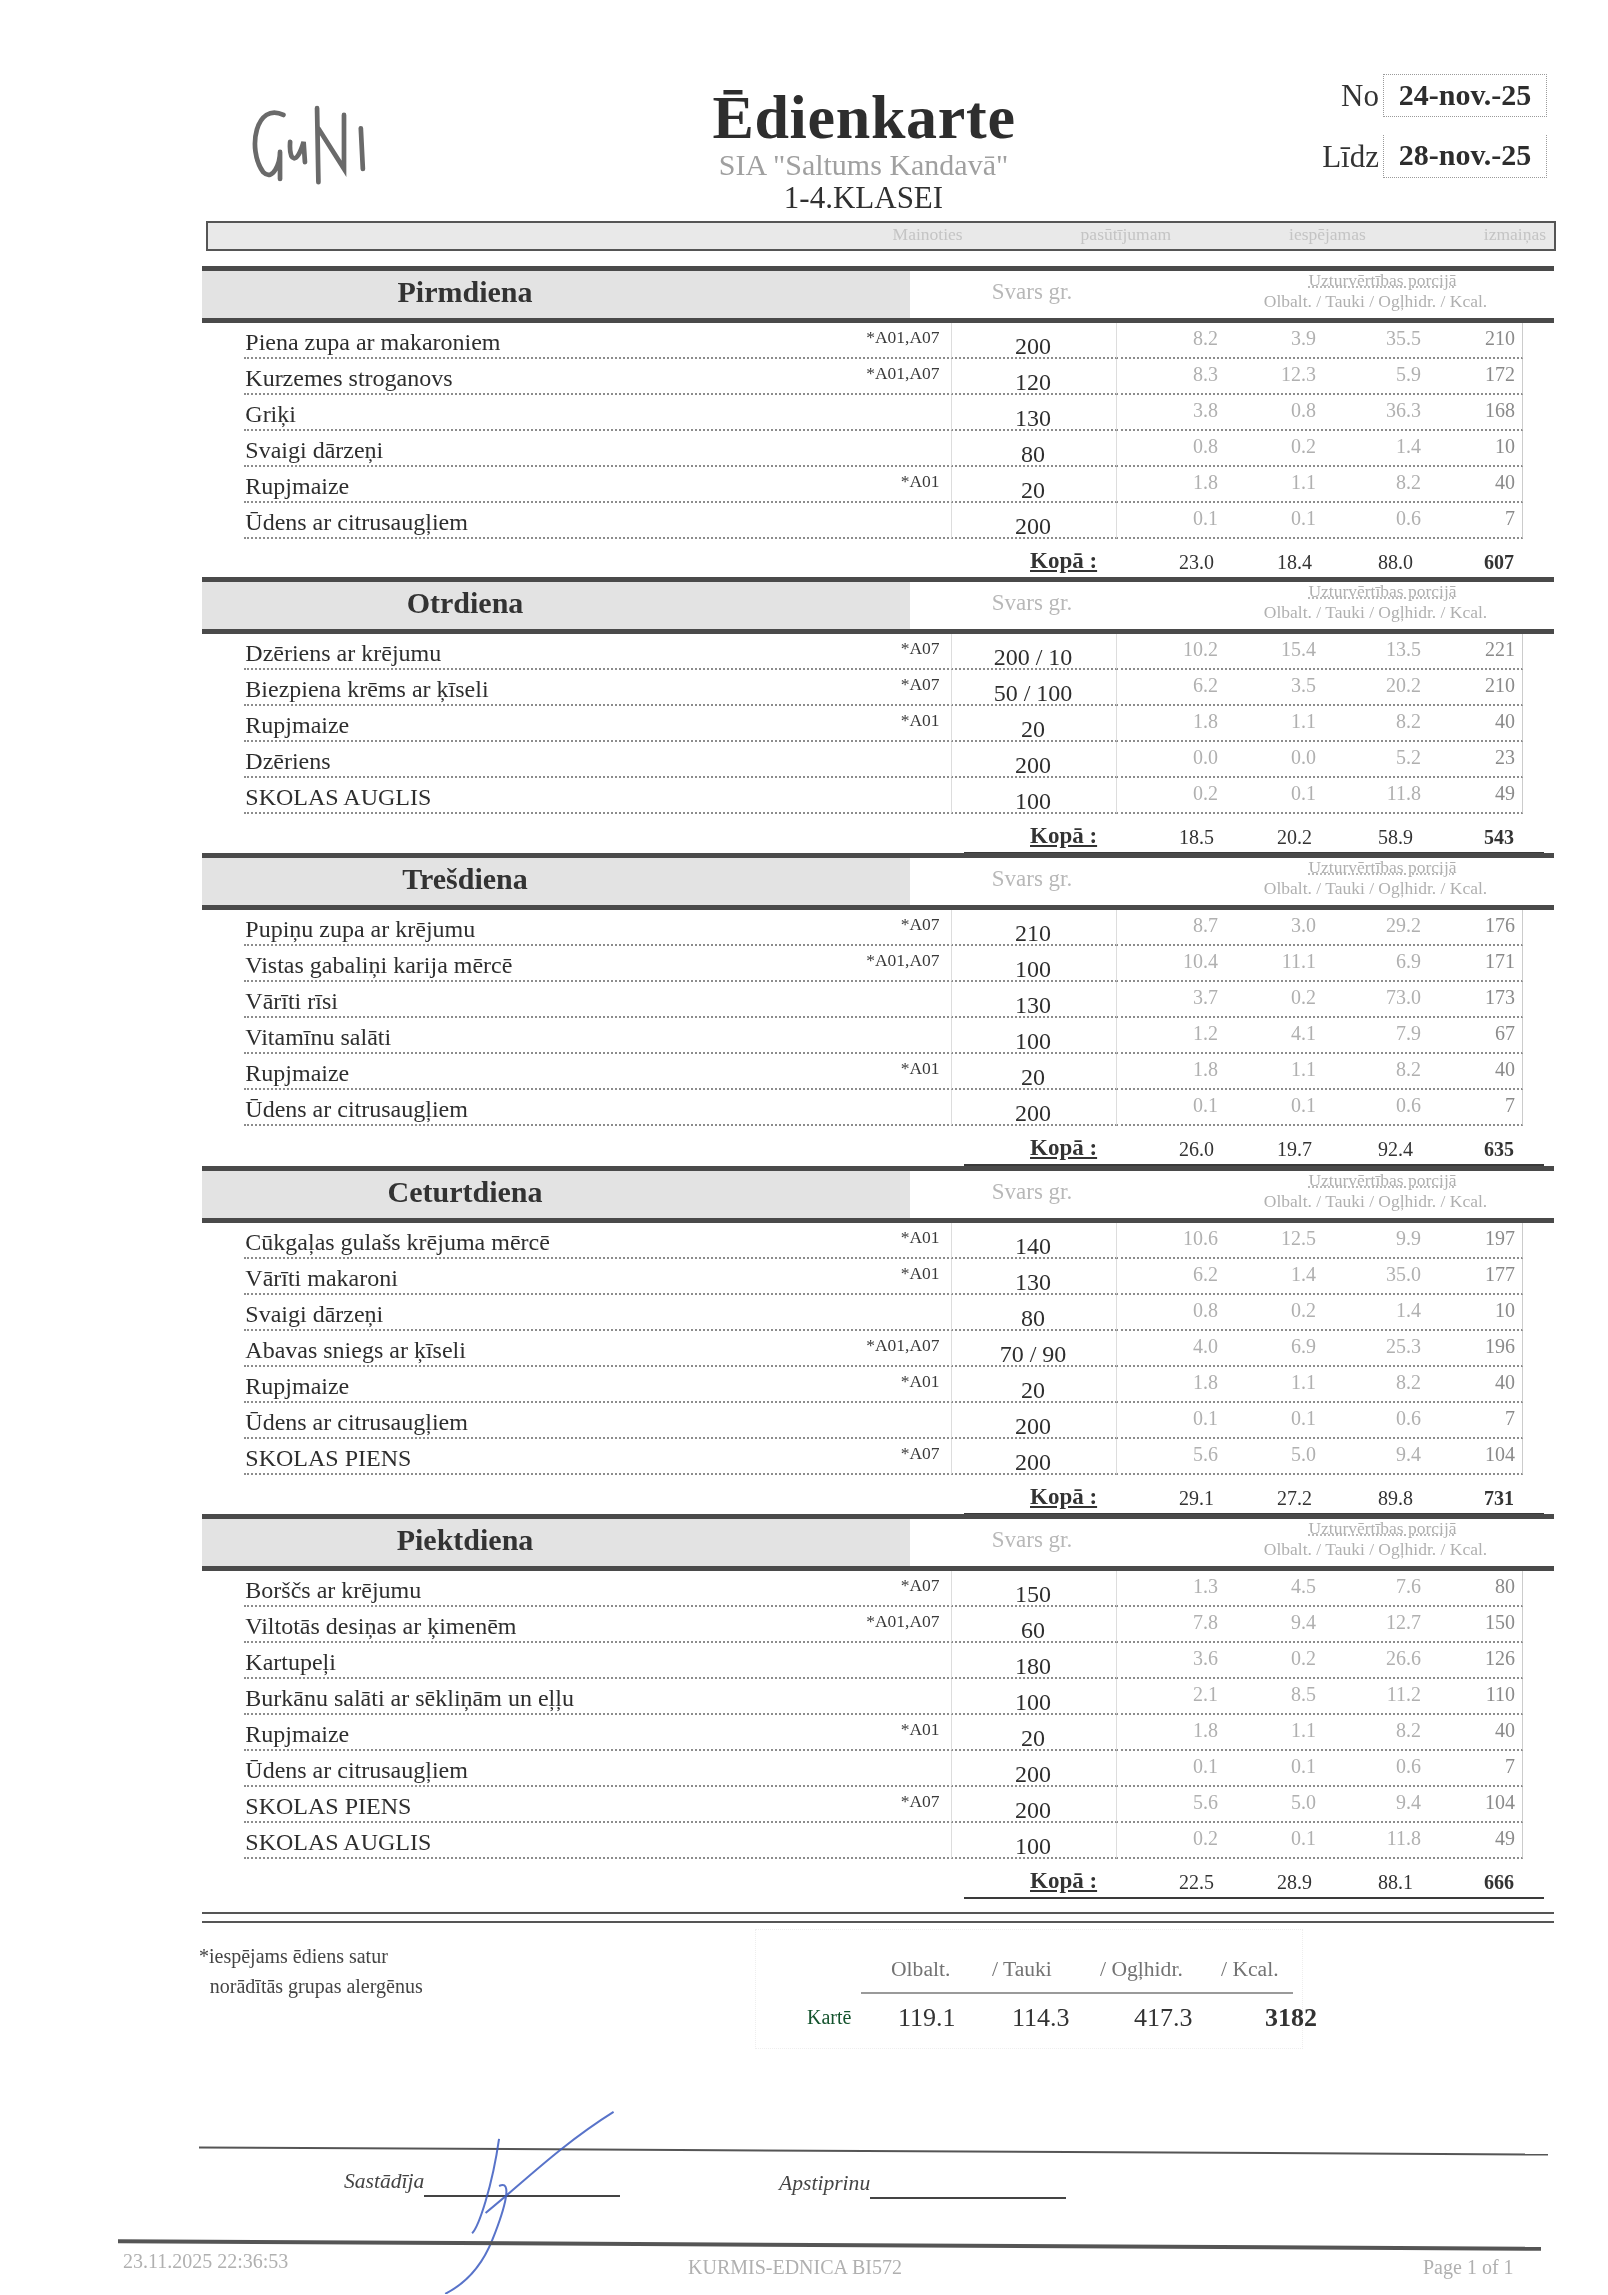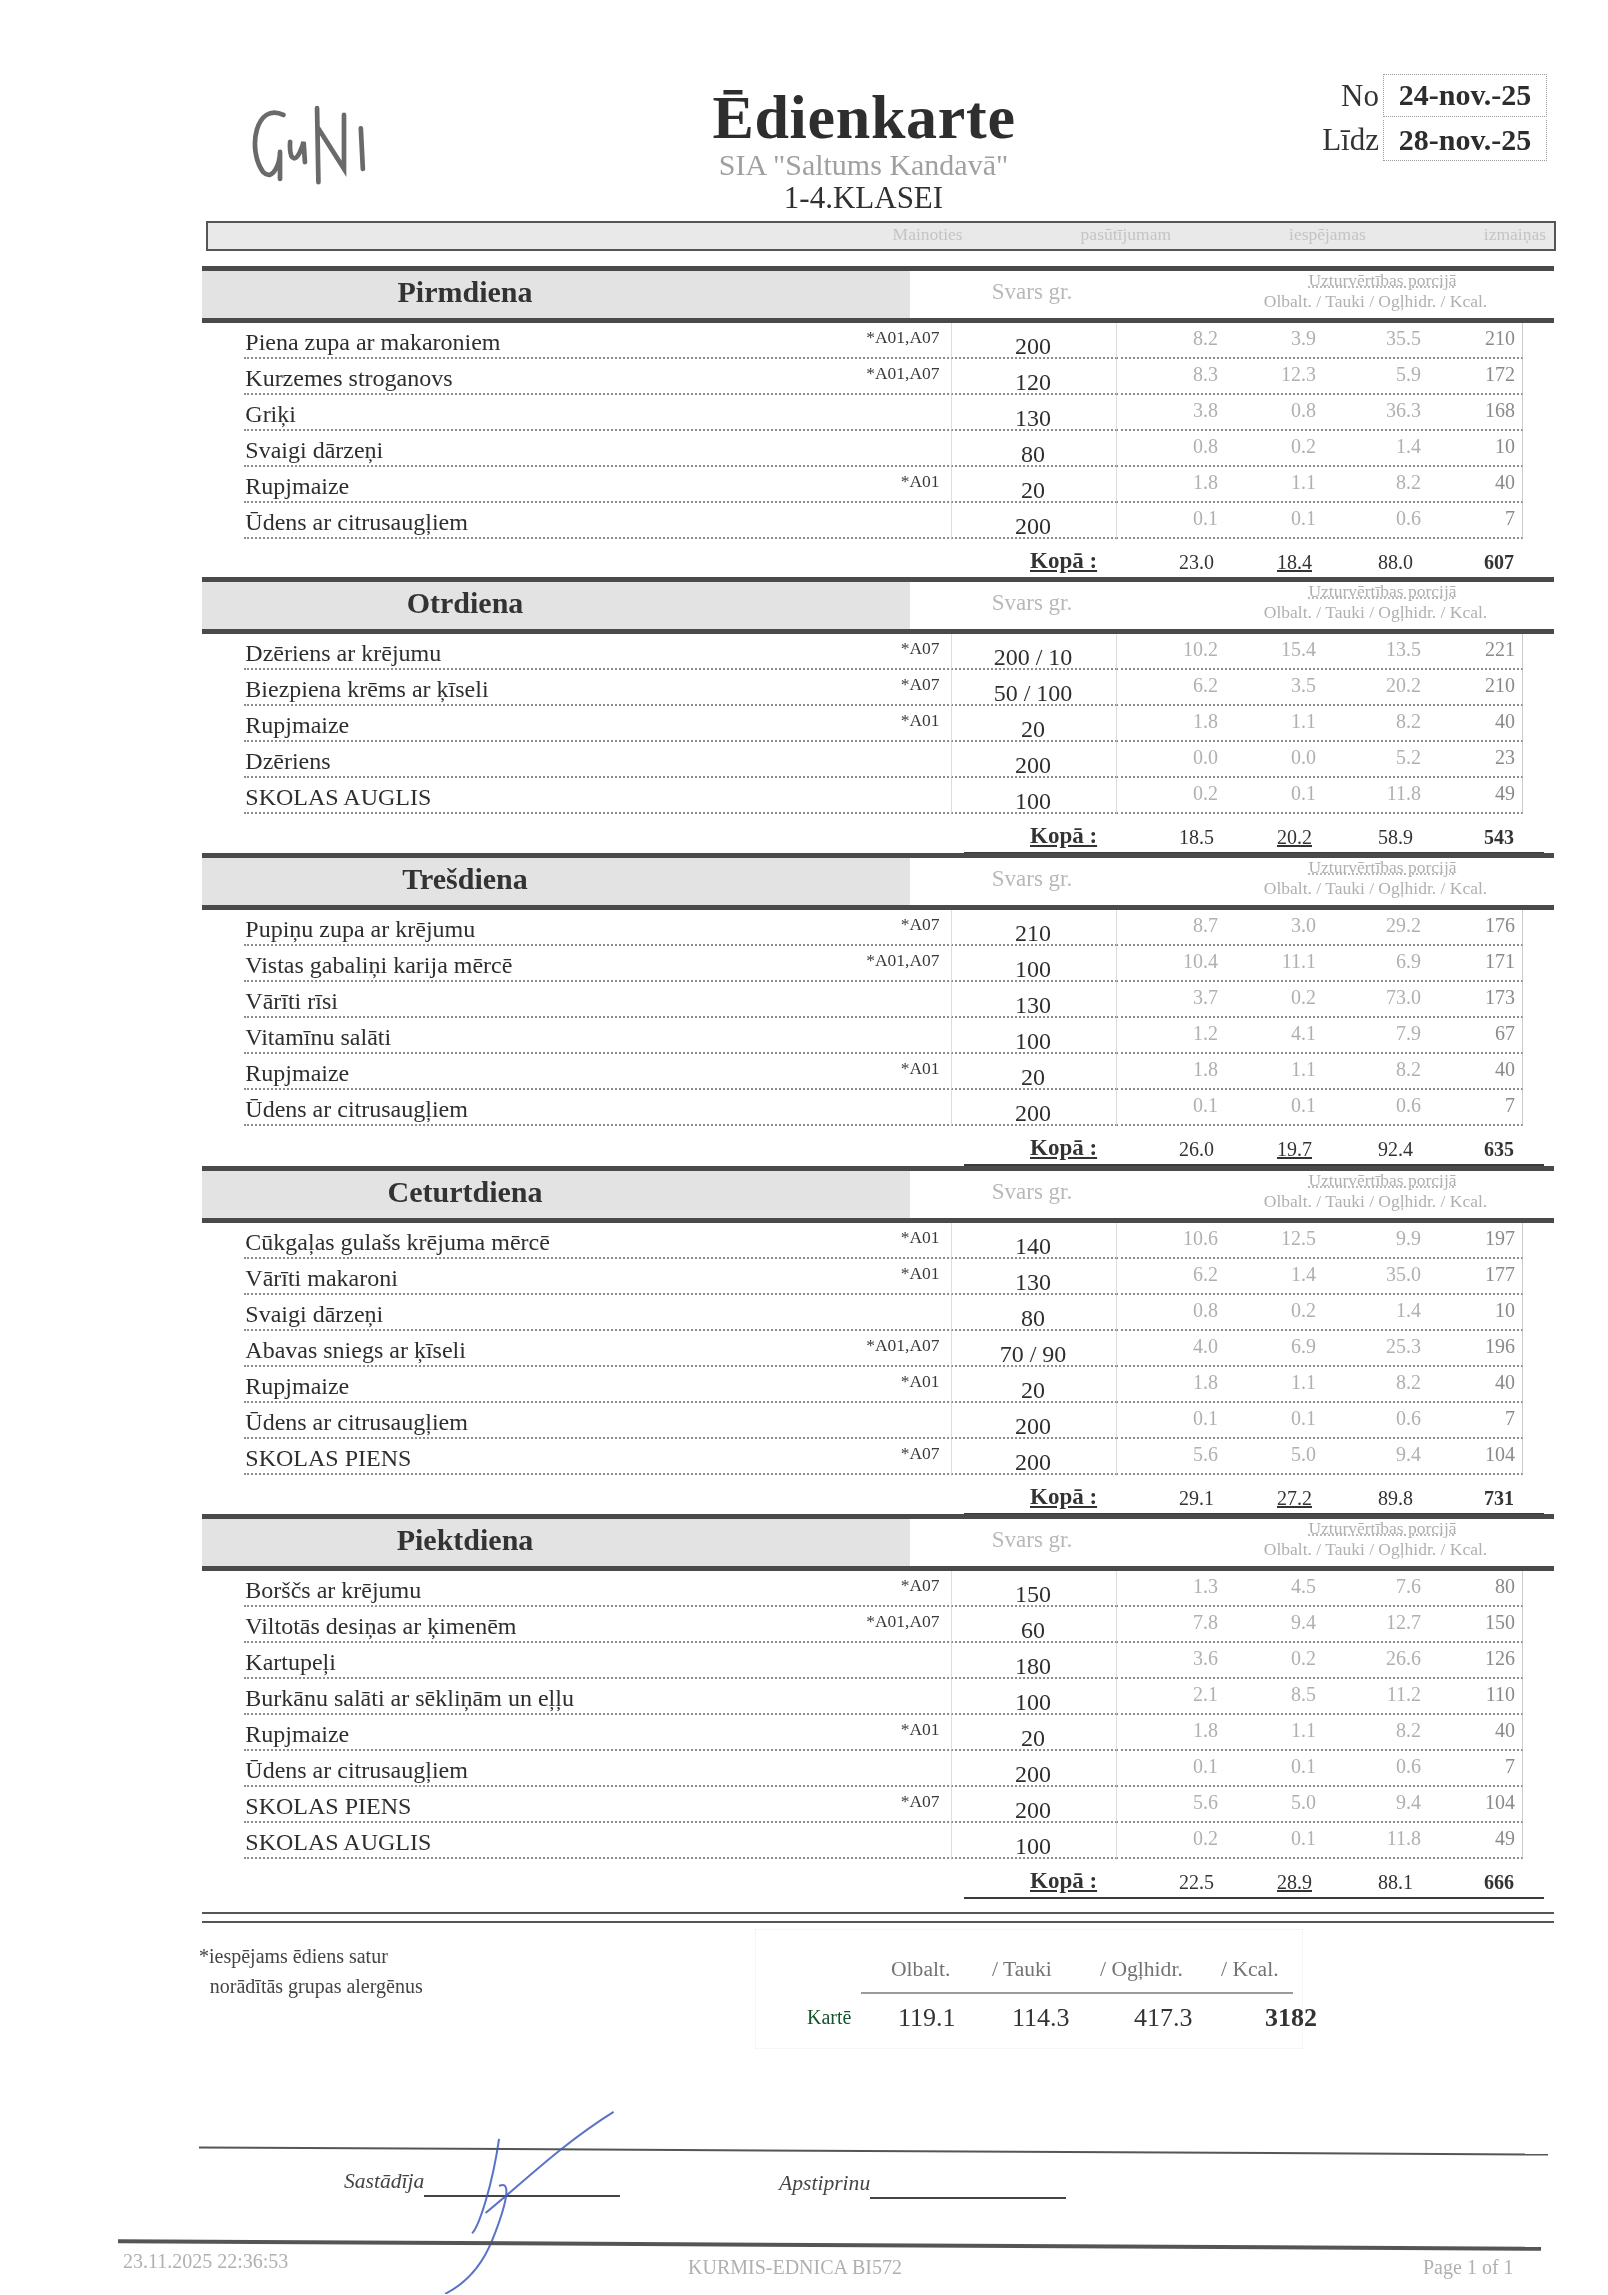--- a/index.html
+++ b/index.html
@@ -10,21 +10,21 @@
   
   .logo { left: 243px; top: 88px; width: 202px; height: 101px; }
   .title { left: 675px; top: 86px; width: 378px; text-align: center; font-size: 62px; font-weight: bold; color: #2e2e2e; letter-spacing: 0.7px; line-height: 1; }
   .company { left: 661px; top: 150px; width: 405px; text-align: center; font-size: 30px; color: #a0a0a0; line-height: 1; }
   .grade { left: 661px; top: 182px; width: 405px; text-align: center; font-size: 31px; color: #303030; line-height: 1; }
 
   .daterow { position: absolute; right: 62px; display: flex; align-items: stretch; height: 43px; }
   .daterow .lbl { font-size: 31px; color: #333; padding-right: 4px; line-height: 43px; }
   .daterow .val { width: 162px; border: 1.3px dotted #9a9a9a; font-size: 30px; font-weight: bold; color: #2d2d2d; text-align: center; line-height: 40px; }
   .date-from { top: 74px; }
-  .date-to { top: 118px; align-items: flex-end; }
+  .date-to { top: 135px; }
   .date-to .val { border-top: none; }
 
   .banner { left: 206px; top: 221px; width: 1346px; height: 26px; border: 2.7px solid #555; background: #e9e9e9; }
   .banner-words { position: absolute; right: 8px; top: 1.3px; display: flex; gap: 118px; font-size: 17.5px; color: #c4c4c4; }
 
   
   .day { position: absolute; left: 202px; width: 1352px; }
   .day-head { position: relative; height: 47px; border-top: 5.4px solid #4a4a4a; border-bottom: 5.4px solid #4a4a4a; }
   .day-name-cell { position: absolute; left: 0; top: 0; width: 708px; height: 47px; background: #e3e3e3; }
   .day-name { position: absolute; left: 0; width: 526px; text-align: center; top: 4px; font-size: 30px; font-weight: bold; color: #333; }
@@ -43,21 +43,21 @@
   .n1 { left: 47px; width: 54px; }
   .n2 { left: 145px; width: 54px; }
   .n3 { left: 243px; width: 61px; }
   .n4 { left: 337px; width: 61px; color: #8a8a8a !important; }
 
   .total { position: relative; height: 45px; }
   .total-line { position: absolute; left: 762px; width: 580px; top: 38px; border-bottom: 2.7px solid #3a3a3a; }
   .total .lbl { position: absolute; left: 828px; top: 9.4px; font-size: 23px; font-weight: bold; color: #333; text-decoration: underline; }
   .total .t { position: absolute; top: 12px; font-size: 20px; color: #333; text-align: right; }
   .t1 { left: 958px; width: 54px; }
-  .t2 { left: 1056px; width: 54px; text-decoration: underline; }
+  .t2 { left: 1056px; width: 54px; }
   .t3 { left: 1157px; width: 54px; }
   .t4 { left: 1251px; width: 61px; font-weight: bold; }
 
   .bottom-rule { left: 202px; top: 1912px; width: 1352px; height: 6.7px; border-top: 2.7px solid #555; border-bottom: 2.7px solid #555; }
 
   .footnote { left: 199px; top: 1941px; font-size: 20px; color: #444; line-height: 30px; }
   .summary { left: 755px; top: 1929px; width: 546px; height: 118px; border: 1.3px dotted #eee; }
   .summary .hdr { position: absolute; top: 27px; font-size: 21.6px; color: #737373; }
   .summary .hdr-line { position: absolute; left: 105px; top: 62px; width: 432px; border-bottom: 2.7px solid #9a9a9a; }
   .summary .lbl { position: absolute; left: 27px; top: 76px; font-size: 20px; color: #14532d; margin-left: 24px; }

